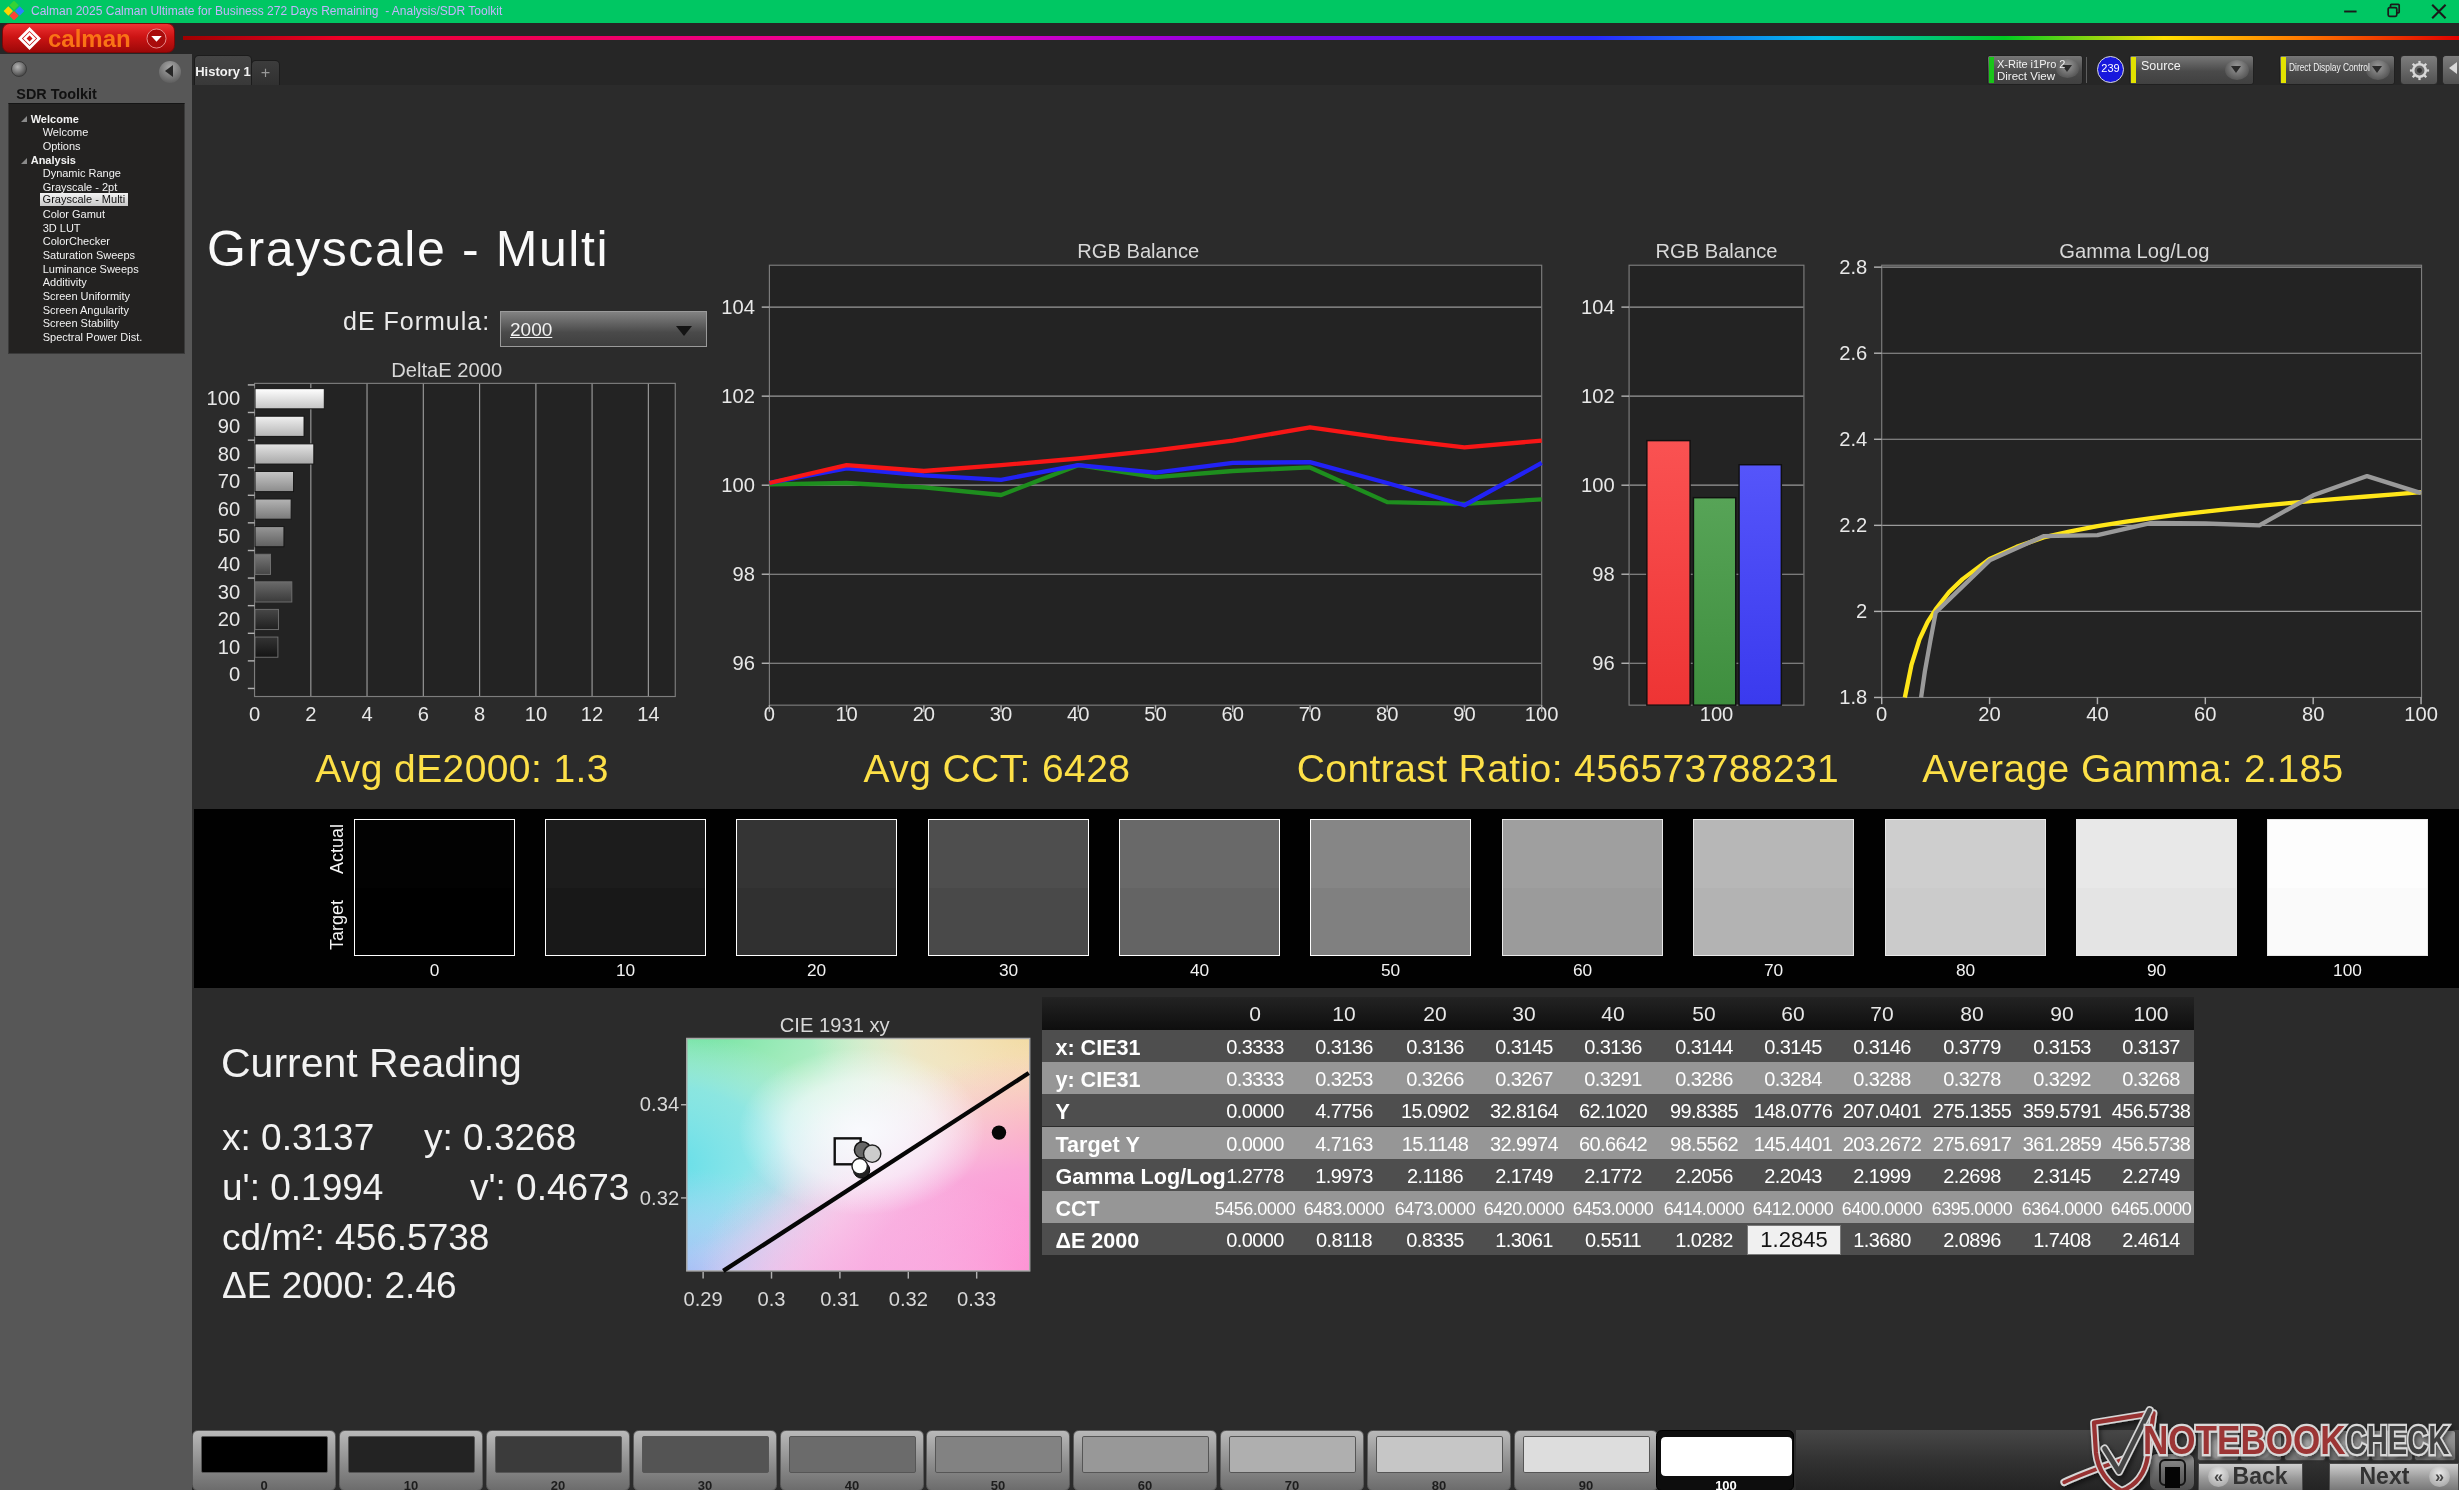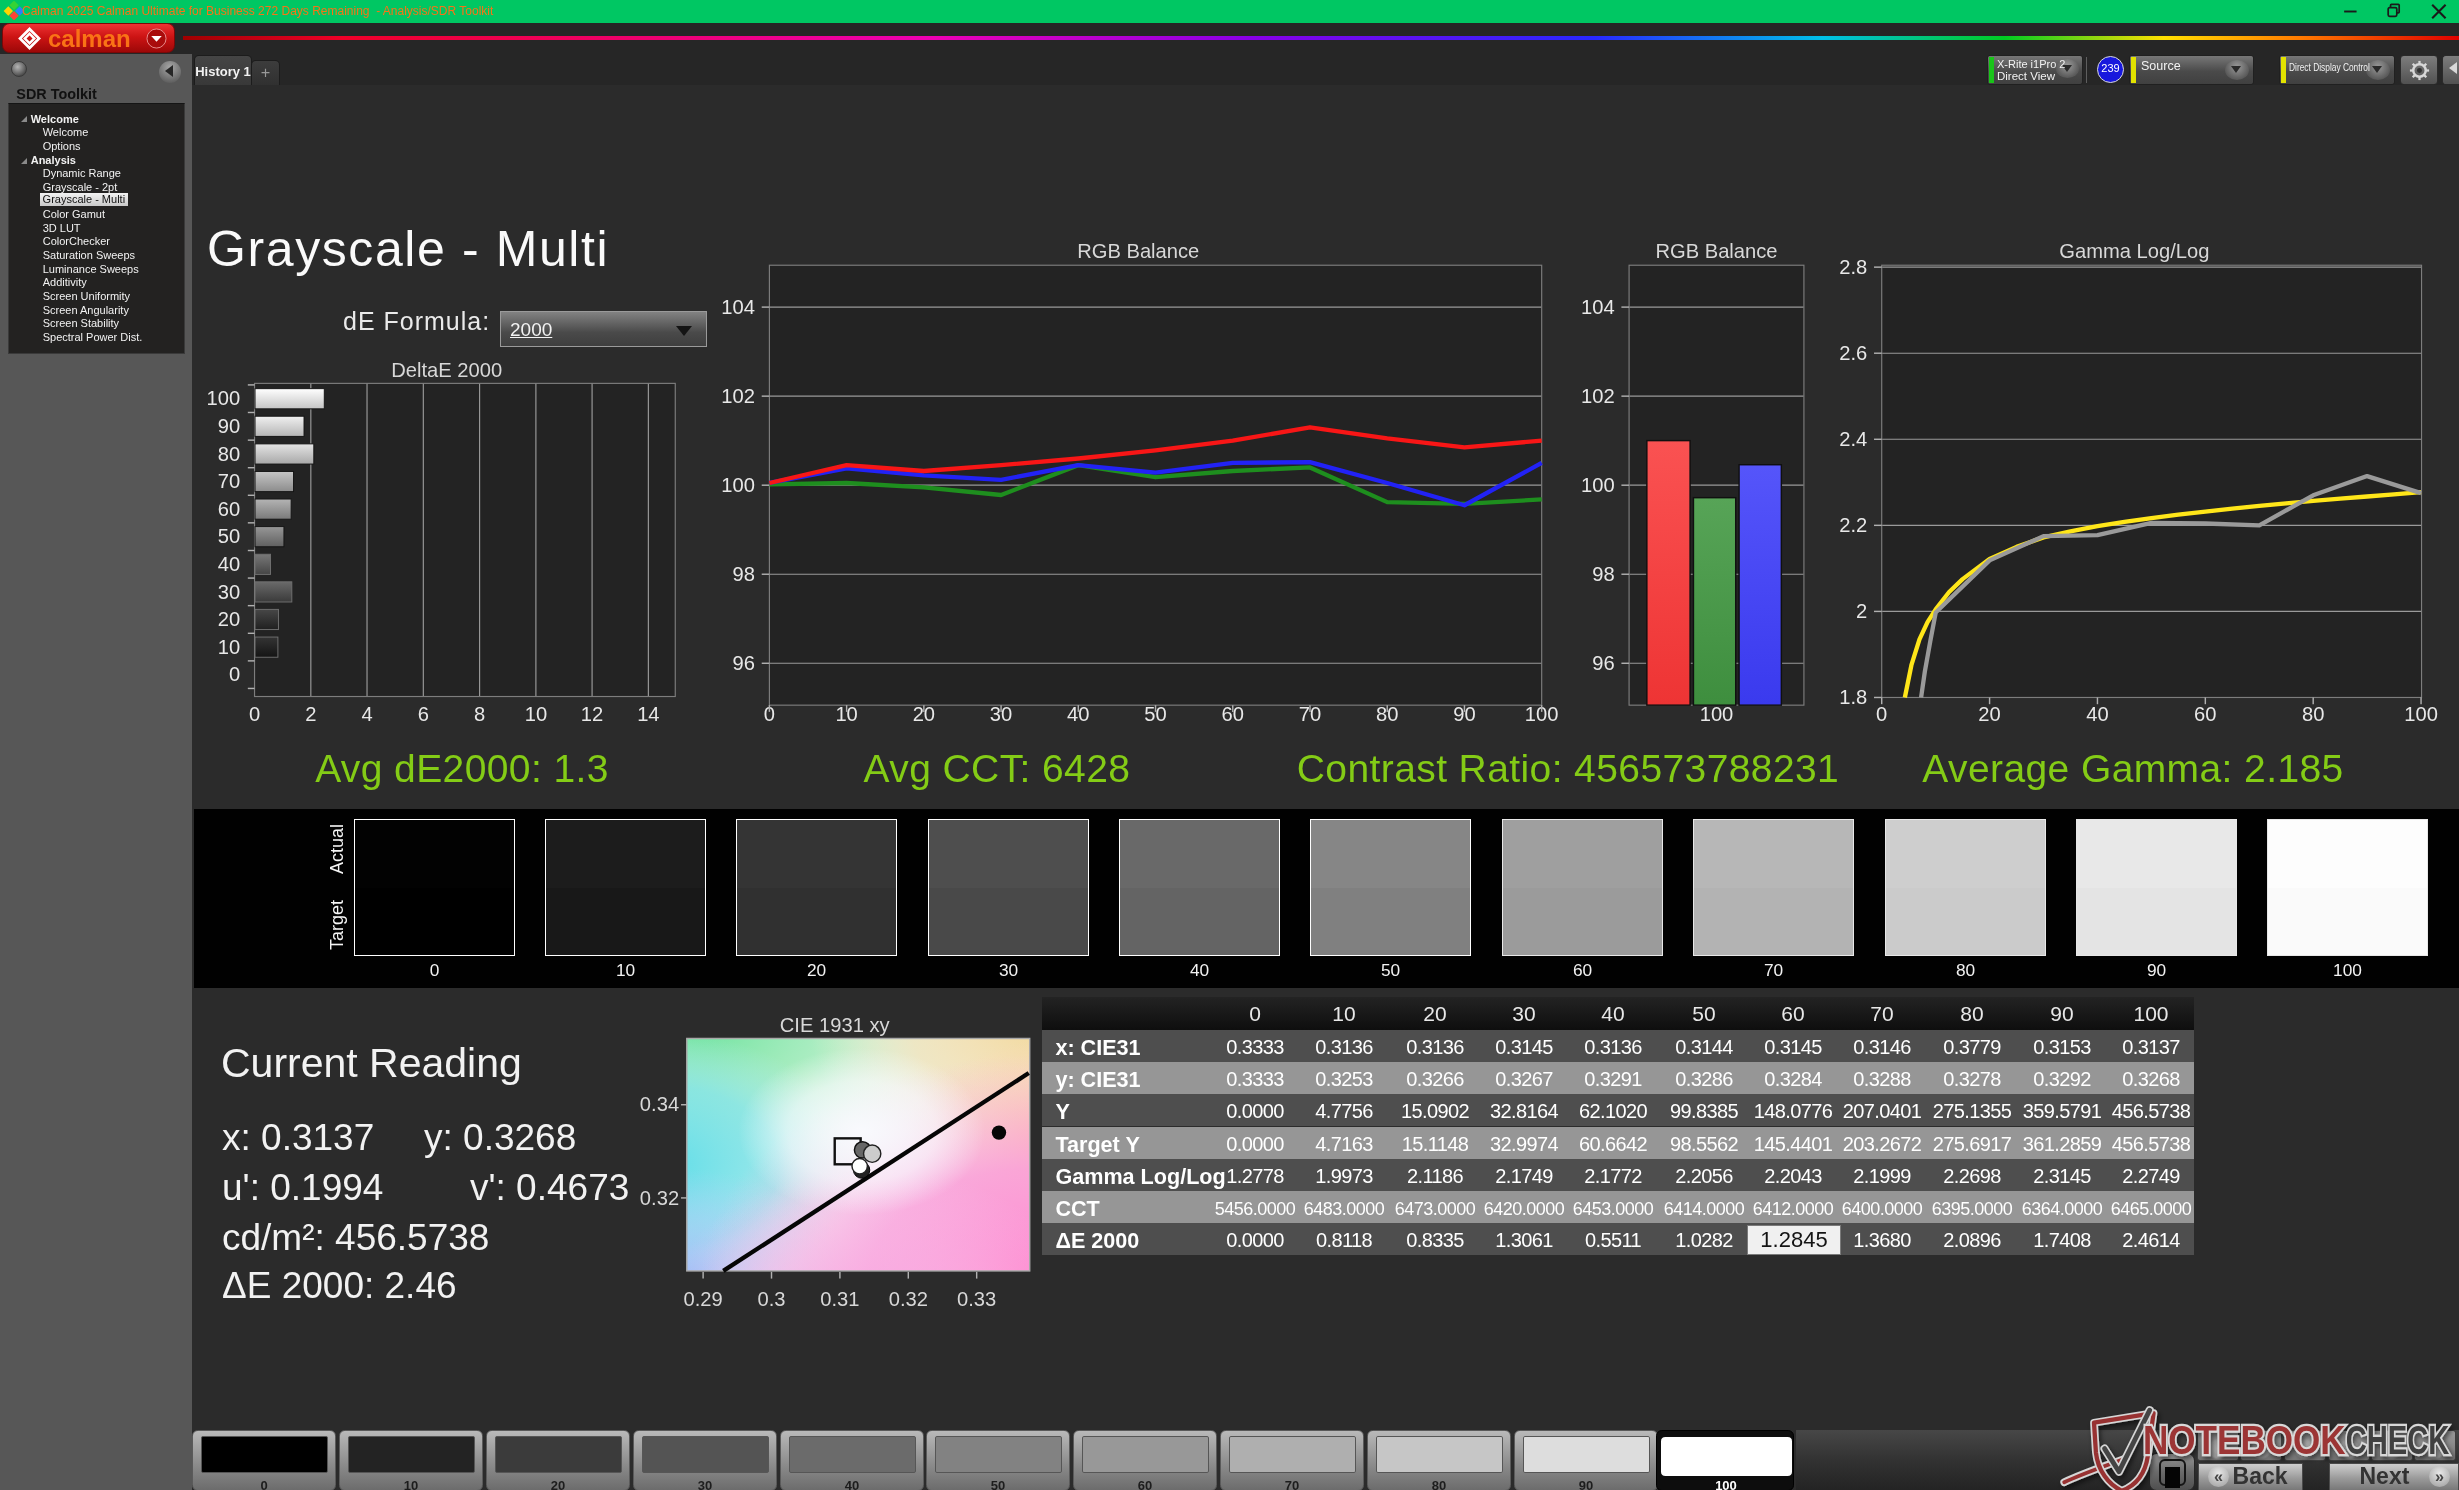--- a/index.html
+++ b/index.html
@@ -1,21 +1,21 @@
 <!DOCTYPE html>
 <html><head>
 <meta charset="utf-8">
 <style>
 * { margin:0; padding:0; box-sizing:border-box; }
 html,body { width:2459px; height:1491px; overflow:hidden; background:#2b2b2b; font-family:"Liberation Sans", sans-serif; }
 .abs { position:absolute; }
 #page { position:relative; width:2459px; height:1491px; background:#2b2b2b; }
 
 #titlebar { left:0; top:0; width:2459px; height:23px; background:#00c763; }
-#titletext2 { left:22px; top:3.8px; font-size:12px; color:#f97316; }
+#titletext2 { left:31px; top:3.8px; font-size:12px; color:#c4b5fd; }
 #logobar { left:0; top:23px; width:2459px; height:31px; background:#262626; }
 #rainbow { left:183px; top:36px; width:2277px; height:3.8px;
   background:linear-gradient(90deg,#a00000 0%,#f00028 7%,#ee00b4 33%,#8800e8 47%,#2828ff 62%,#00c0e8 72%,#00cc22 80%,#ffe000 87%,#ff7a00 93%,#e00000 100%); }
 #calmanbtn { left:1.9px; top:23px; width:173px; height:30px; border-radius:7.7px;
   background:linear-gradient(180deg,#ee3333 0%,#cd1414 45%,#9d0808 100%); border:1px solid #7d0707; }
 #calmantext { left:48px; top:25px; font-size:24px; font-weight:bold; color:#f97316; letter-spacing:0px; }
 
 #toolrow { left:0; top:54px; width:2459px; height:31px; background:#262626; }
 .tab1 { left:194px; top:55px; width:58px; height:30px; background:linear-gradient(180deg,#454545,#383838); border:1px solid #1c1c1c; border-bottom:none; border-radius:4.8px 4.8px 0 0; color:#f2f2f2; font-size:13px; font-weight:bold; text-align:center; padding-top:7.7px; white-space:nowrap; }
 .tab2 { left:251px; top:60px; width:29px; height:25px; background:linear-gradient(180deg,#3c3c3c,#303030); border:1px solid #1c1c1c; border-bottom:none; border-radius:4.8px 4.8px 0 0; color:#999; font-size:16.3px; text-align:center; line-height:23px; }
@@ -35,21 +35,21 @@
 .tchild { padding-left:34px; }
 .tsel { position:absolute; left:31px; top:-1px; height:13.4px; background:linear-gradient(180deg,#f2f2f2,#c9c9c9); color:#111; padding:0 2.9px 0 2.9px; }
 .tri { position:absolute; left:11.5px; top:3.8px; width:0; height:0; border-left:6.7px solid transparent; border-bottom:6.7px solid #8a8a8a; }
 
 #bigtitle { left:207px; top:220px; font-size:50px; color:#fafafa; letter-spacing:1.6px; }
 #deflabel { left:343px; top:307px; font-size:25px; color:#eaeaea; letter-spacing:1px; }
 #dedrop { left:500px; top:311px; width:207px; height:36px; background:linear-gradient(180deg,#828282,#4a4a4a 60%,#3e3e3e); border:1px solid #9a9a9a; }
 #dedroptext { left:510px; top:319px; font-size:19px; color:#f2f2f2;text-decoration:underline; }
 #dedroparrow { left:676px; top:326px; width:0; height:0; border-left:8.6px solid transparent; border-right:8.6px solid transparent; border-top:10.6px solid #141414; }
 
-.stat { top:747px; font-size:39px; color:#84cc16; transform:translateX(-50%); white-space:nowrap; letter-spacing:0.4px; }
+.stat { top:747px; font-size:39px; color:#fde047; transform:translateX(-50%); white-space:nowrap; letter-spacing:0.4px; }
 
 #band { left:194px; top:809px; width:2265px; height:179px; background:#010101; }
 .rotlab { color:#f5f5f5; font-size:18px; transform:translate(-50%,-50%) rotate(-90deg); white-space:nowrap; }
 .sw { position:absolute; top:819px; width:161px; height:137px; }
 .swlab { position:absolute; top:960px; width:161px; text-align:center; color:#f2f2f2; font-size:17.3px; }
 
 #curtitle { left:221px; top:1040px; font-size:41px; color:#f2f2f2; }
 .cr { font-size:37px; color:#f2f2f2; white-space:nowrap; }
 
 #tbl { left:1042px; top:997px; width:1152px; height:291px; }

